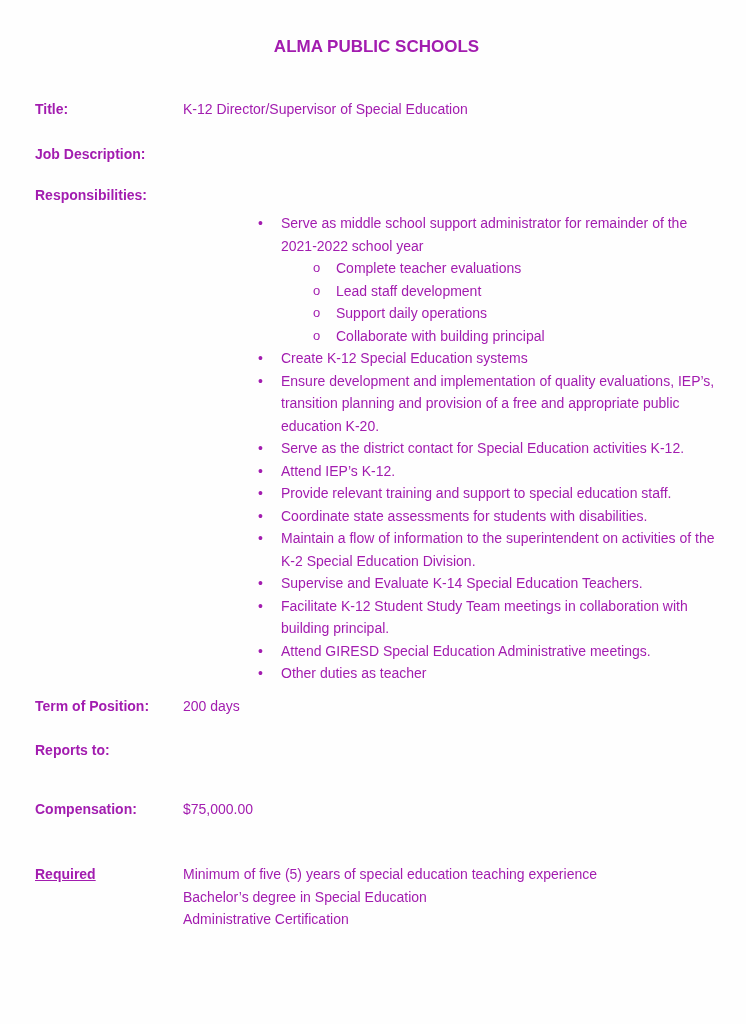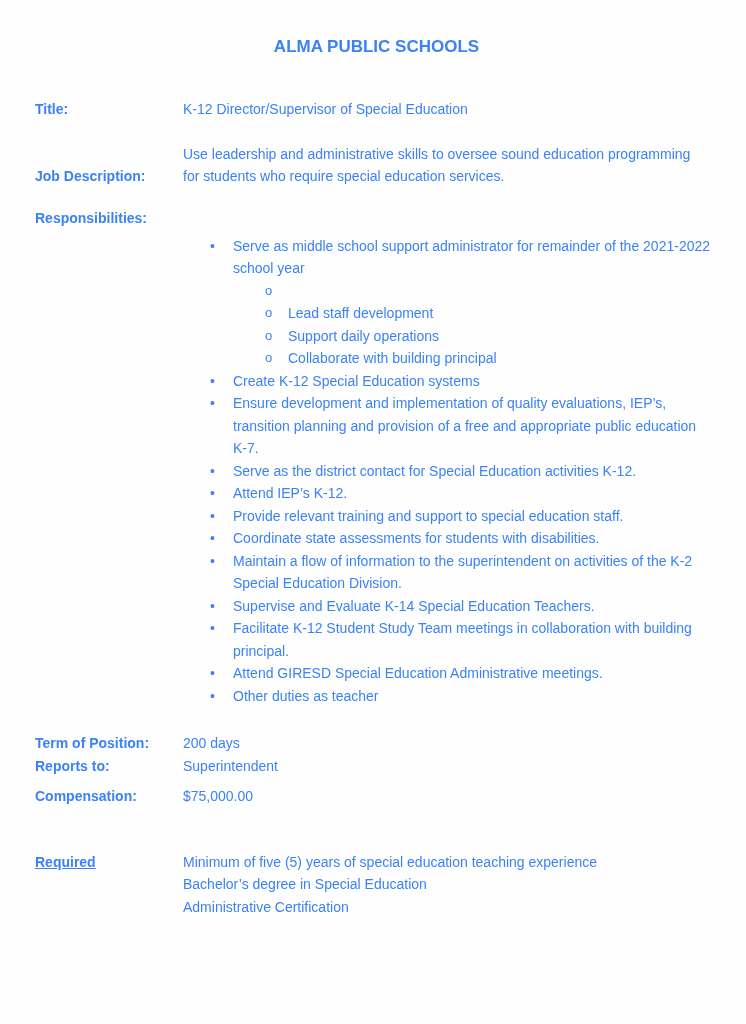--- a/index.html
+++ b/index.html
@@ -6,21 +6,21 @@
   html, body { background: #ffffff; }
   body {
     width: 746px;
     height: 1024px;
     overflow: hidden;
   }
   .page {
     width: 746px;
     height: 1024px;
     background: #fefefe;
-    color: #3b82f6;
+    color: #a21caf;
     font-family: "Liberation Sans", sans-serif;
     font-size: 14px;
     line-height: 22.5px;
     padding: 34px 28px 0 35px;
     overflow: hidden;
   }
   .doc-header {
     text-align: center;
     font-weight: bold;
     font-size: 17px;
@@ -30,24 +30,24 @@
   .label {
     flex: 0 0 148px;
     font-weight: bold;
   }
   .label .label-line { display: block; text-decoration: underline; }
   .content { flex: 1 1 auto; min-width: 0; }
   .content .wrap-limit { max-width: 522px; }
 
   .row-title   { margin-top: 38px; }
   .row-jobdesc { margin-top: 22px; align-items: flex-end; }
-  .row-resp    { margin-top: 19px; }
-  .row-term    { margin-top: 25px; }
-  .row-reports { }
-  .row-comp    { margin-top: 8px; align-items: center; }
+  .row-resp    { margin-top: 19px; gap: 48px; }
+  .row-term    { margin-top: 10px; }
+  .row-reports { margin-top: 22px; }
+  .row-comp    { margin-top: 36px; align-items: center; }
   .row-qual    { margin-top: 43px; }
 
   .bullets { margin-top: 28px; }
   .bullet-item { display: flex; margin-left: 27px; }
   .bullet-item.sub { margin-left: 82px; }
   .bullet-item .marker {
     flex: 0 0 23px;
     text-align: left;
   }
   .bullet-item.sub .marker { font-size: 13px; }
@@ -62,55 +62,53 @@
     <div>ALMA PUBLIC SCHOOLS</div>
   </div>
 
   <div class="row row-title">
     <div class="label">Title:</div>
     <div class="content">K-12 Director/Supervisor of Special Education</div>
   </div>
 
   <div class="row row-jobdesc">
     <div class="label">Job Description:</div>
-    <div class="content">
-      <div class="wrap-limit">Use leadership and administrative skills to oversee sound education programming for students who require special education services.</div>
-    </div>
   </div>
 
   <div class="row row-resp">
     <div class="label">Responsibilities:</div>
     <div class="content">
       <div class="bullets">
           <div class="bullet-item">
             <span class="marker">•</span>
             <span class="btext">Serve as middle school support administrator for remainder of the 2021-2022 school year</span>
           </div>
           <div class="bullet-item sub">
             <span class="marker">o</span>
+            <span class="btext">Complete teacher evaluations</span>
           </div>
           <div class="bullet-item sub">
             <span class="marker">o</span>
             <span class="btext">Lead staff development</span>
           </div>
           <div class="bullet-item sub">
             <span class="marker">o</span>
             <span class="btext">Support daily operations</span>
           </div>
           <div class="bullet-item sub">
             <span class="marker">o</span>
             <span class="btext">Collaborate with building principal</span>
           </div>
           <div class="bullet-item">
             <span class="marker">•</span>
             <span class="btext">Create K-12 Special Education systems</span>
           </div>
           <div class="bullet-item">
             <span class="marker">•</span>
-            <span class="btext">Ensure development and implementation of quality evaluations, IEP’s, transition planning and provision of a free and appropriate public education K-7.</span>
+            <span class="btext">Ensure development and implementation of quality evaluations, IEP’s, transition planning and provision of a free and appropriate public education K-20.</span>
           </div>
           <div class="bullet-item">
             <span class="marker">•</span>
             <span class="btext">Serve as the district contact for Special Education activities K-12.</span>
           </div>
           <div class="bullet-item">
             <span class="marker">•</span>
             <span class="btext">Attend IEP’s K-12.</span>
           </div>
           <div class="bullet-item">
@@ -145,21 +143,20 @@
     </div>
   </div>
 
   <div class="row row-term">
     <div class="label">Term of Position:</div>
     <div class="content">200 days</div>
   </div>
 
   <div class="row row-reports">
     <div class="label">Reports to:</div>
-    <div class="content">Superintendent</div>
   </div>
 
   <div class="row row-comp">
     <div class="label">Compensation:</div>
     <div class="content">$75,000.00</div>
   </div>
 
   <div class="row row-qual">
     <div class="label">
       <span class="label-line">Required</span>

